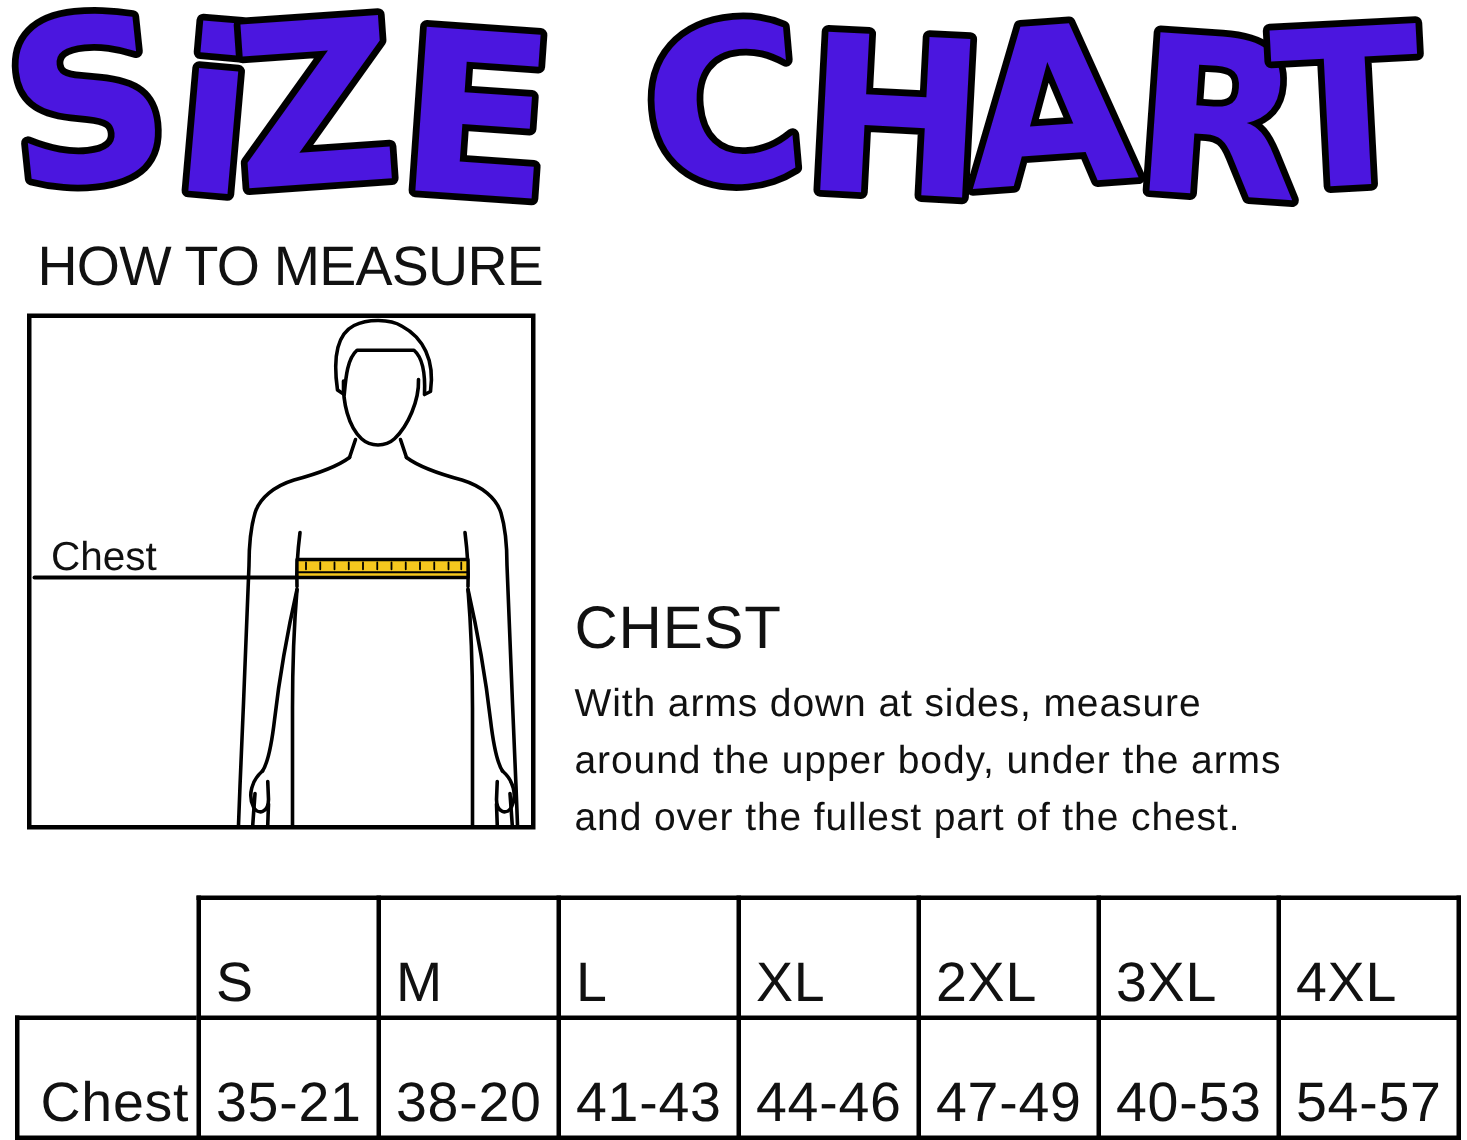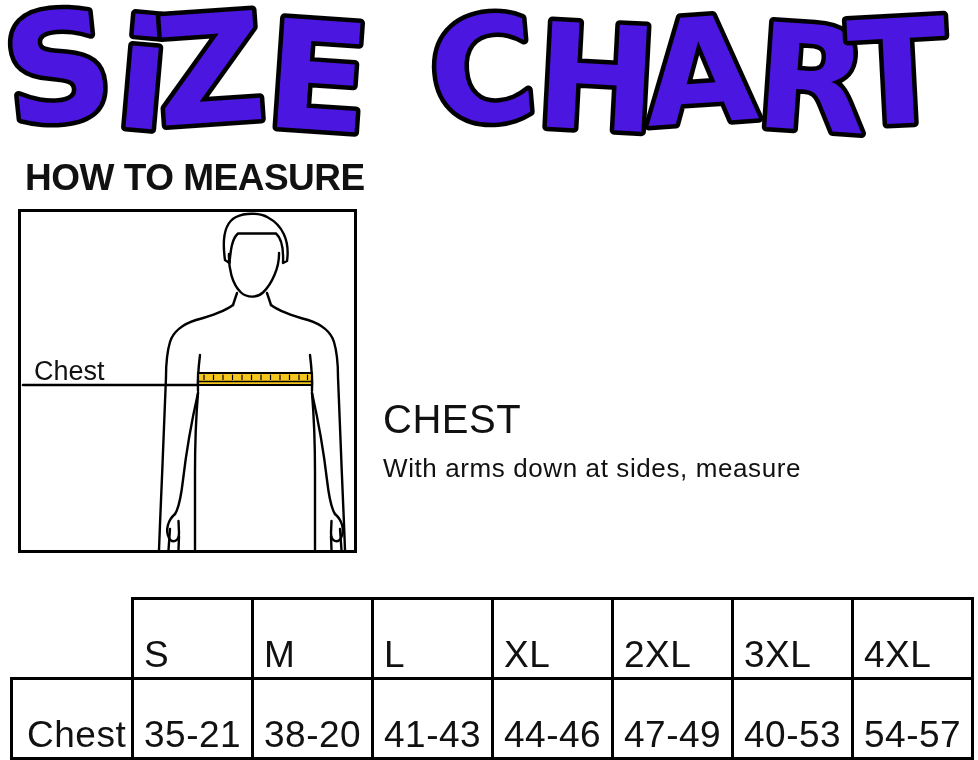--- a/index.html
+++ b/index.html
@@ -14,21 +14,21 @@
     font-family: "DejaVu Sans", sans-serif;
     font-weight: bold;
     paint-order: stroke fill;
     stroke-linejoin: round;
     stroke-linecap: round;
   }
 
   
   .htm-heading {
     position: absolute; left: 25px; top: 158px;
-    font-size: 37px; font-weight: bold; letter-spacing: -0.5px;
+    font-size: 37px; font-weight: normal; letter-spacing: -0.5px;
     line-height: 40px; color: #111;
   }
 
   
   .diagram-box {
     position: absolute; left: 18px; top: 209px;
     width: 339px; height: 344px;
     border: 3px solid #000; box-sizing: border-box;
     background: #fff;
   }
@@ -132,20 +132,22 @@
     </g>
 
     <path d="M 2 173 L 177 173" stroke-width="2.6"></path>
     <text class="chest-label-text" x="13" y="168" stroke="none">Chest</text>
   </svg>
 </div>
 
 <div class="chest-info-heading">CHEST</div>
 <div class="chest-info-body">
   <div>With arms down at sides, measure</div>
+  <div>around the upper body, under the arms</div>
+  <div>and over the fullest part of the chest.</div>
 </div>
 
 <div class="size-table-wrap">
   <table class="size-table">
     <colgroup>
       <col style="width:121px">
         <col style="width:120px">
         <col style="width:120px">
       <col style="width:120px">
         <col style="width:120px">

